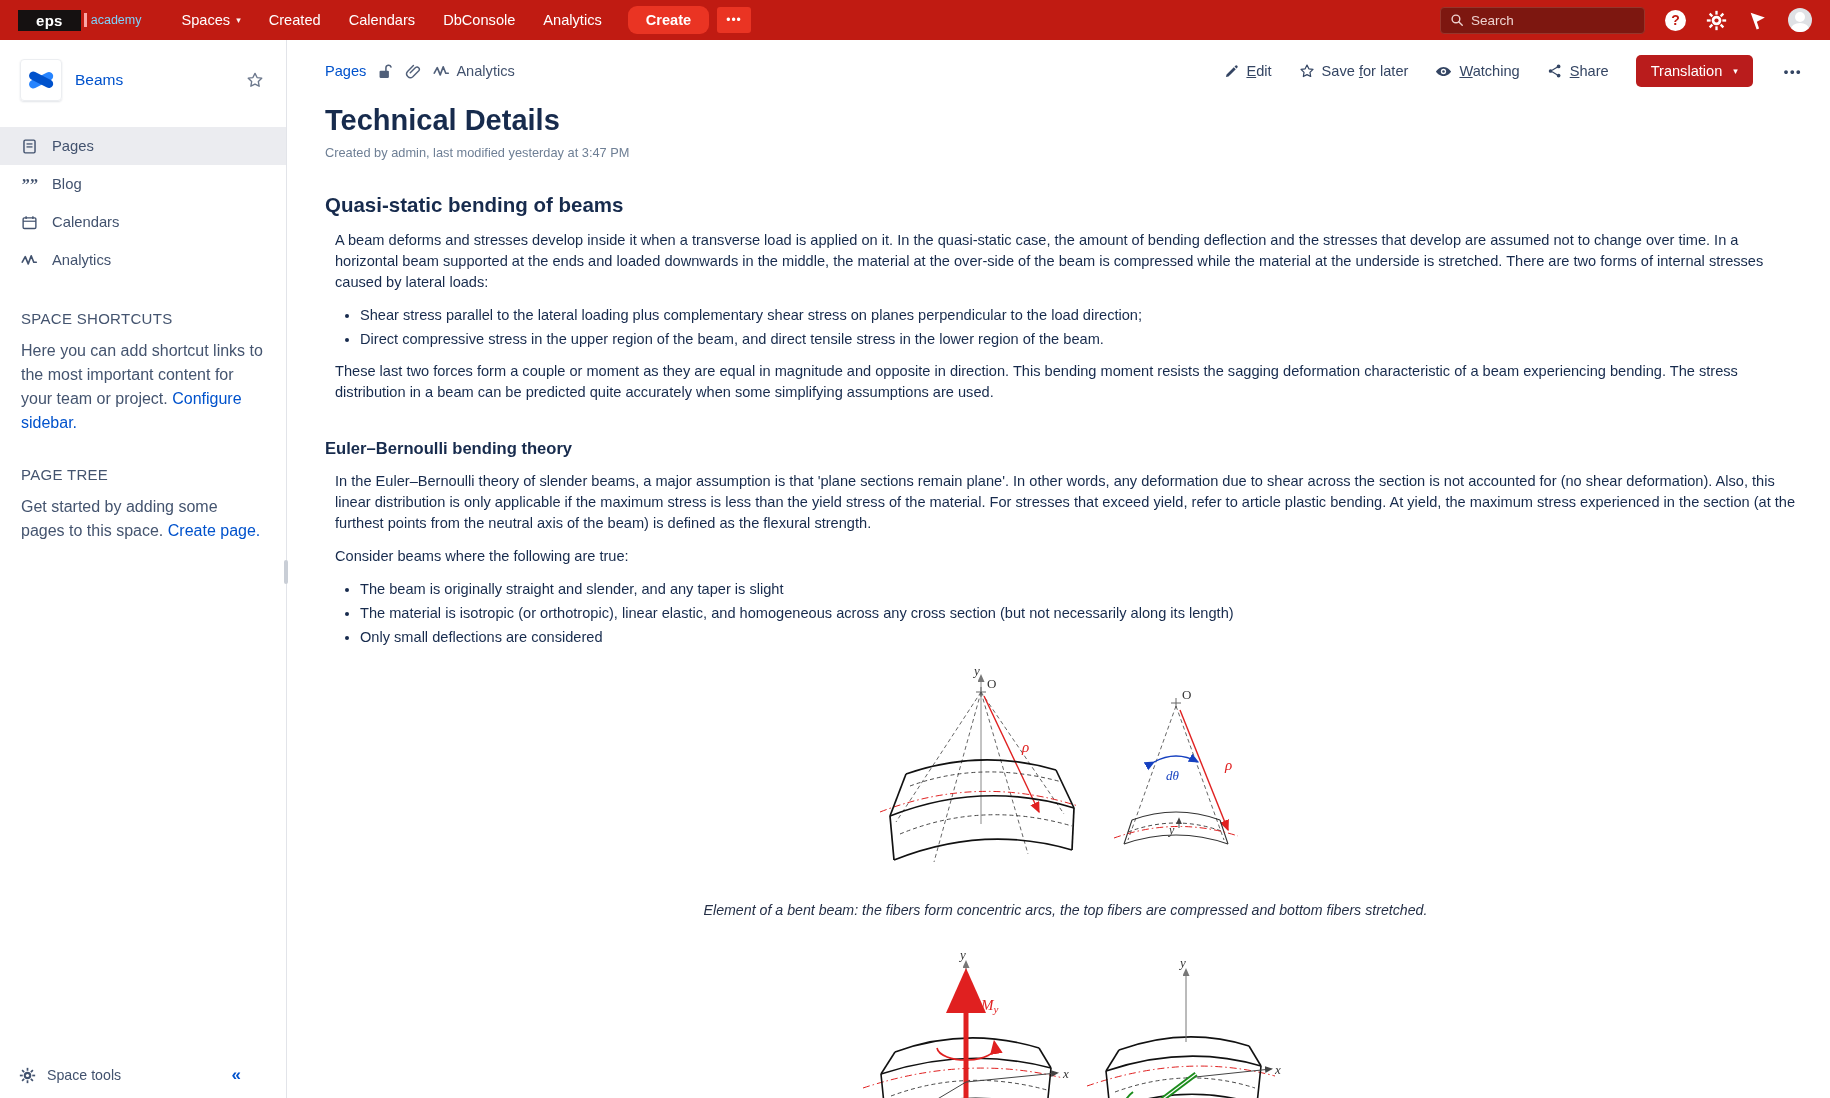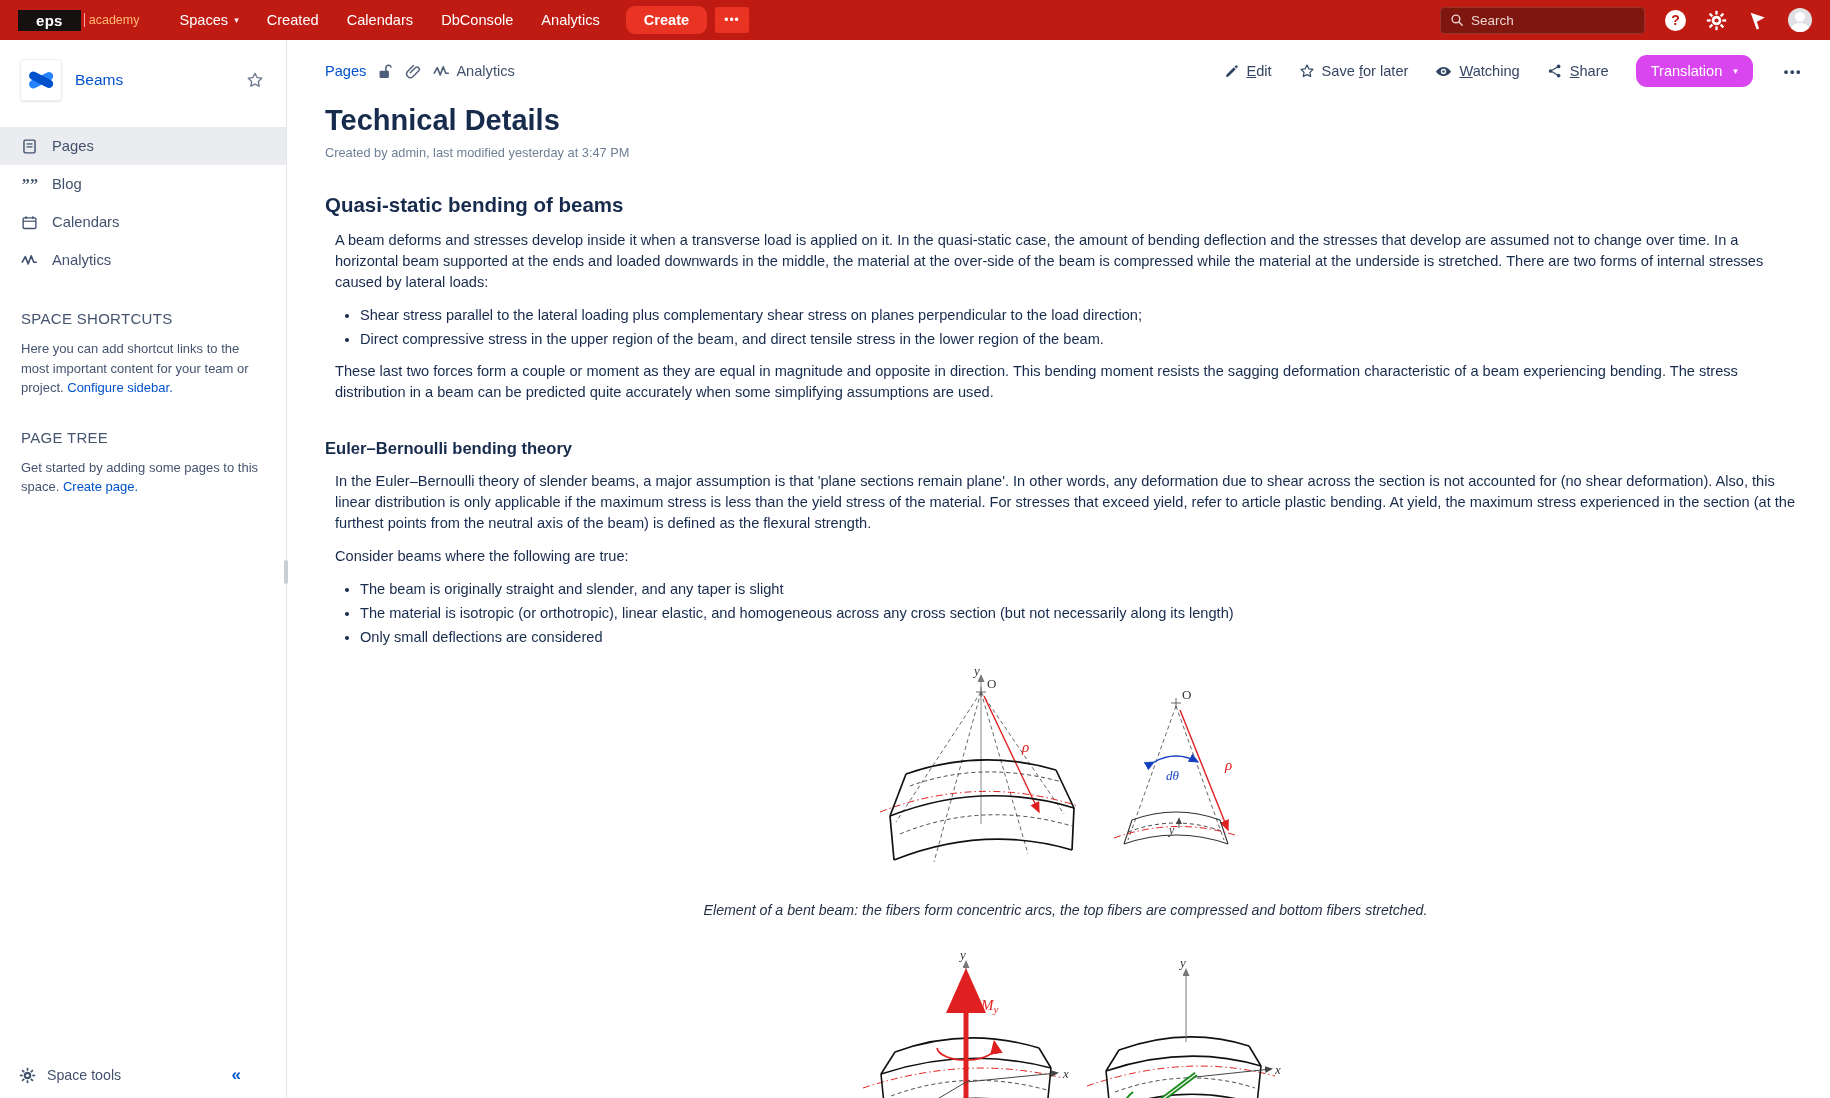--- a/index.html
+++ b/index.html
@@ -5,21 +5,21 @@
   * { box-sizing: border-box; margin: 0; padding: 0; }
   html,body { width:1830px; height:1098px; overflow:hidden;
     font-family:"Liberation Sans","DejaVu Sans",sans-serif; background:#fff; }
 
   
   .topnav { height:40px; background:#c01b12; display:flex; align-items:center;
     padding:0 18px; color:#fff; }
   .logo { display:flex; align-items:center; margin-right:26px; }
   .logo-box { background:#151111; color:#fff; font-weight:bold; font-size:15px;
     padding:2px 18px; letter-spacing:.3px; }
-  .logo-rest { color:#fdba74; font-size:12.5px; margin-left:3px; border-left:1px solid #fca5a5; padding-left:4px; }
+  .logo-rest { color:#7dd3fc; font-size:12.5px; margin-left:3px; border-left:3px solid #fca5a5; padding-left:4px; }
   .nav-item { padding:0 14px; font-size:14.6px; cursor:pointer; display:flex; align-items:center; gap:6px; }
   .nav-chev { font-size:9px; opacity:.95; }
   .create-btn { background:#ea3423; border-radius:9px; padding:6px 18px; font-weight:bold;
     font-size:14.6px; margin-left:12px; cursor:pointer; }
   .nav-more { background:#ea3423; border-radius:3px; padding:6px 9px; margin-left:8px;
     font-size:12px; letter-spacing:1px; cursor:pointer; }
   .topnav-right { margin-left:auto; display:flex; align-items:center; gap:20px; }
   .search-box { width:205px; height:27px; background:#7d1710; border:1px solid #96352b;
     border-radius:4px; display:flex; align-items:center; padding:0 9px; gap:7px; }
   .search-box input { background:transparent; border:none; outline:none; width:100%;
@@ -42,39 +42,39 @@
   .space-logo { width:42px; height:42px; border:1px solid #eceef1; border-radius:4px;
     box-shadow:0 1px 2px rgba(9,30,66,.12); display:flex; align-items:center; justify-content:center; }
   .space-name { color:#0052cc; font-size:15.5px; text-decoration:none; cursor:pointer; }
   .space-star { margin-left:auto; cursor:pointer; }
   .side-items { margin-top:16px; }
   .side-item { display:flex; align-items:center; gap:14px; height:38px; padding:0 21px;
     font-size:14.8px; color:#42526e; cursor:pointer; }
   .side-item.selected { background:#ebecf0; }
   .side-section { padding:0 21px; margin-top:27px; }
   .side-header { font-size:15px; font-weight:normal; color:#44546f; letter-spacing:.3px; margin-bottom:12px;margin-top:31px; }
-  .side-text { font-size:13px; color:#44546f; line-height:1.5; }
+  .side-text { font-size:16px; color:#44546f; line-height:1.5; }
   .side-text a { color:#0052cc; text-decoration:none; cursor:pointer; }
   .sidebar-footer { position:absolute; left:0; right:0; bottom:0; height:46px; display:flex;
     align-items:center; gap:11px; padding:0 19px; color:#42526e; font-size:14.2px; background:#fff; }
   .collapse-btn { margin-left:auto; margin-right:26px; color:#0052cc; font-weight:bold;
     font-size:17px; cursor:pointer; }
   .grip { position:absolute; right:-2px; top:520px; width:4px; height:24px; border-radius:2px;
     background:#c9ced6; cursor:col-resize; }
 
   
   .main { flex:1; position:relative; padding:15px 24px 0 38px; }
   .main-header { display:flex; align-items:center; justify-content:space-between; }
   .breadcrumb { display:flex; align-items:center; gap:11px; font-size:14.6px; }
   .breadcrumb .bc-link { color:#0052cc; text-decoration:none; cursor:pointer; }
   .bc-analytics { display:flex; align-items:center; gap:6px; color:#42526e; cursor:pointer; }
   .actions { display:flex; align-items:center; gap:27px; font-size:14.6px; color:#344563; }
   .action { display:flex; align-items:center; gap:7px; cursor:pointer; }
   .accel { text-decoration:underline; }
-  .translation-btn { background:#d946ef; color:#fff; border:none; border-radius:11px;
+  .translation-btn { background:#b91c1c; color:#fff; border:none; border-radius:5px;
     padding:8px 15px; font-size:14.6px; display:flex; align-items:center; gap:11px;
     font-family:inherit; cursor:pointer; }
   .tr-chev { font-size:9px; }
   .more-btn { font-size:13px; letter-spacing:1.5px; font-weight:bold; cursor:pointer; padding:0 4px; }
 
   .page-title { font-size:29px; font-weight:600; color:#172b4d; margin:17px 0 8px; }
   .byline { font-size:12.8px; color:#6e7f95; }
 
   .content h2 { font-size:20.5px; font-weight:600; color:#172b4d; margin:33px 0 13px; }
   .content h3 { font-size:16.6px; font-weight:700; color:#172b4d; margin:36px 0 10px; }

